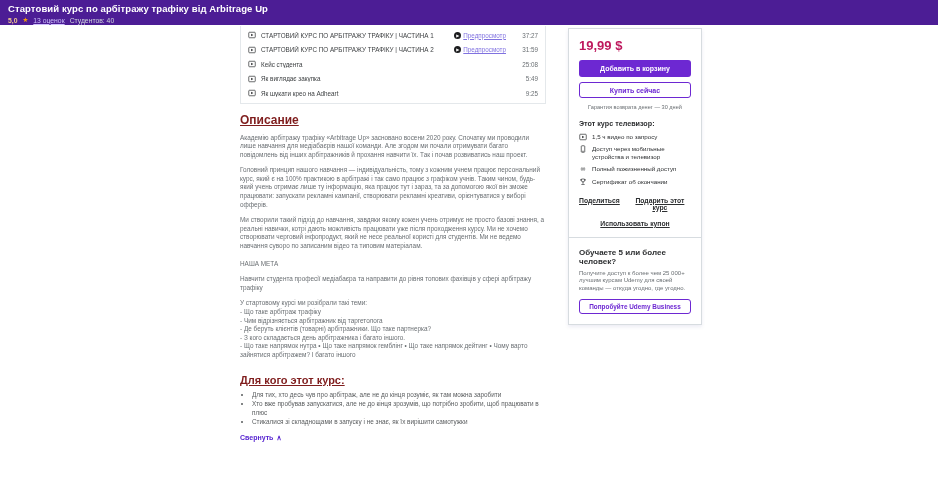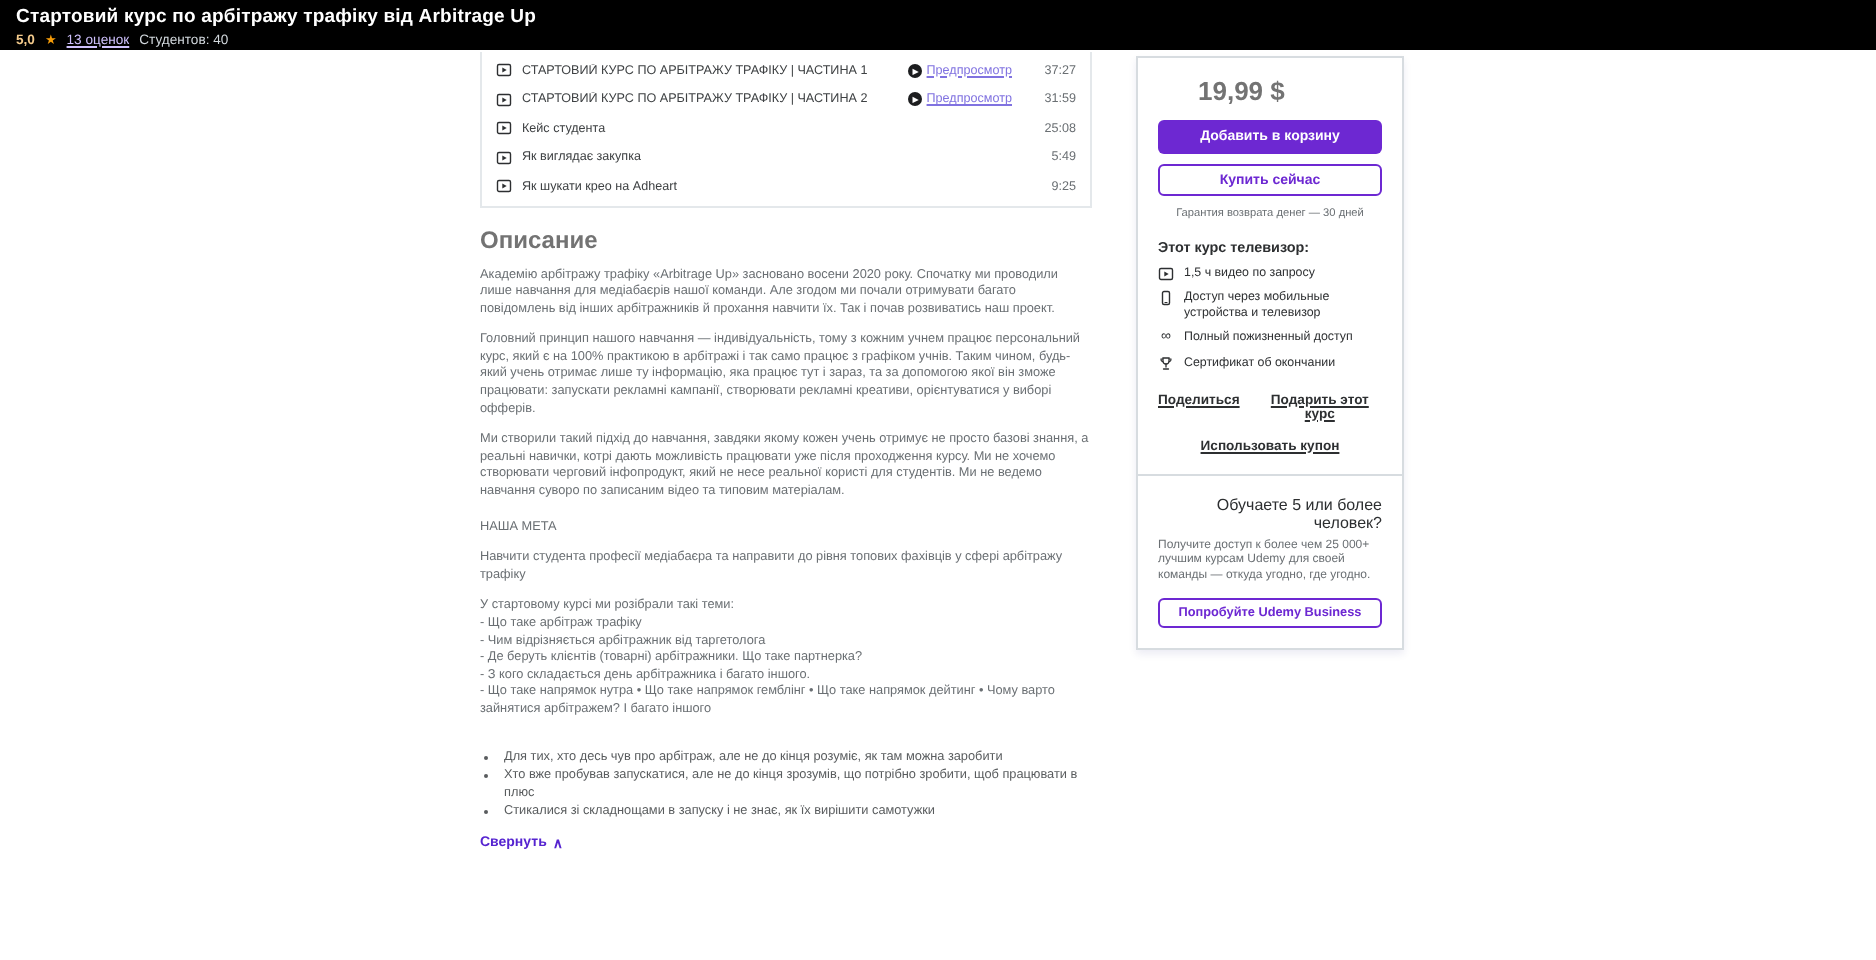--- a/index.html
+++ b/index.html
@@ -7,21 +7,21 @@
   body {
     font-family: "Liberation Sans", sans-serif;
     background: #fff;
     color: #2d2f31;
     position: relative;
     overflow: hidden;
   }
   
   .top-header {
     position: absolute; top: 0; left: 0; width: 938px; height: 25px;
-    background: #000000; color: #fff; padding: 3px 8px; z-index: 5;
+    background: #4c1d95; color: #fff; padding: 3px 8px; z-index: 5;
   }
   .top-header .title { font-size: 9.5px; font-weight: bold; letter-spacing: .1px; }
   .meta-row { display: flex; align-items: center; gap: 5px; margin-top: 2px; font-size: 6.8px; }
   .rating-num { color: #f3ca8c; font-weight: bold; }
   .star { color: #f69c08; font-size: 6.5px; }
   .ratings-link { color: #cec0fc; text-decoration: underline; cursor: pointer; }
   .students { color: #d1d7dc; }
   
   .main-col { position: absolute; left: 240px; top: 26px; width: 306px; }
   .curriculum { border: 1px solid #e4e8eb; border-top: none; background: #fff; padding: 2px 7px; }
@@ -31,53 +31,53 @@
   .lec-title { flex: 1; white-space: nowrap; overflow: hidden; }
   .preview-badge {
     width: 7px; height: 7px; border-radius: 50%; background: #1c1d1f; color: #fff;
     font-size: 4px; display: inline-flex; align-items: center; justify-content: center;
     margin-right: 2px; flex: none;
   }
   .preview-link { color: #8072e0; text-decoration: underline; cursor: pointer; white-space: nowrap; }
   .lec-dur { width: 26px; text-align: right; color: #6a6f73; margin-left: 6px; flex: none; }
   .section { margin-top: 9px; }
   .h-small { font-size: 10px; font-weight: bold; color: #2d2f31; }
-  .h-mid   { font-size: 12px; font-weight: bold; color: #737373; }
+  .h-mid   { font-size: 12px; font-weight: bold; color: #7f1d1d; text-decoration: underline; }
   ul.dots { list-style: disc; margin: 4px 0 0 12px; }
   ul.dots li { font-size: 6.4px; color: #595c5e; line-height: 9px; }
   .desc p { font-size: 6.4px; color: #6a6f73; line-height: 8.6px; margin-top: 7px; }
   .desc .caps { margin-top: 9px; }
   .topic-line { font-size: 6.4px; color: #6a6f73; line-height: 8.6px; }
   .topics { margin-top: 7px; }
   .collapse-link {
     margin-top: 8px; font-size: 7px; font-weight: bold; color: #5624d0; cursor: pointer;
     display: inline-flex; align-items: center; gap: 3px;
   }
   
   .side-card {
     position: absolute; left: 568px; top: 28px; width: 134px;
     background: #fff; border: 1px solid #d7dce0;
     box-shadow: 0 2px 4px rgba(6,17,118,.08);
     padding: 9px 10px 10px;
   }
-  .price { font-size: 13px; font-weight: bold; color: #737373; margin-left: 20px; }
+  .price { font-size: 13px; font-weight: bold; color: #be185d; }
   .btn { display: block; width: 100%; border-radius: 3px; font-family: inherit;
          font-weight: bold; font-size: 7px; cursor: pointer; text-align: center; }
   .btn-primary { background: #6d28d2; color: #fff; border: none; height: 17px; margin-top: 7px; }
   .btn-outline { background: #fff; color: #6d28d2; border: 1px solid #6d28d2; height: 16px; margin-top: 5px; }
   .guarantee { font-size: 5.6px; color: #6a6f73; text-align: center; margin-top: 6px; }
   .includes-title { font-size: 7.2px; font-weight: bold; margin-top: 9px; }
   .inc-item { display: flex; gap: 5px; margin-top: 4.5px; font-size: 6.2px; color: #2d2f31; line-height: 7.8px; }
   .inc-icon { width: 8px; flex: none; color: #2d2f31; text-align: center; font-size: 7px; line-height: 8px; }
   .inc-icon svg { display: block; width: 8px; height: 8px; }
   .share-row { display: flex; justify-content: center; gap: 9px; margin-top: 11px; }
   .ulink { font-size: 6.8px; font-weight: bold; color: #2d2f31; text-decoration: underline; cursor: pointer; text-align: center; }
   .coupon { display: block; margin: 9px auto 0; }
   .divider { border-top: 1px solid #d7dce0; margin: 10px -10px; }
-  .team-title { font-size: 8px; font-weight: normal; color: #2d2f31; text-align: right; }
+  .team-title { font-size: 8px; font-weight: bold; color: #2d2f31; }
   .team-text { font-size: 6px; color: #6a6f73; line-height: 7.6px; margin-top: 4px; }
   .btn-team { height: 15px; font-size: 6.4px; margin-top: 7px; }
 </style>
 </head>
 <body>
 
 <div class="top-header">
   <div class="title">Стартовий курс по арбітражу трафіку від Arbitrage Up</div>
   <div class="meta-row">
     <span class="rating-num">5,0</span>
@@ -167,20 +167,21 @@
       <div class="topic-line">- Що таке арбітраж трафіку</div>
       <div class="topic-line">- Чим відрізняється арбітражник від таргетолога</div>
       <div class="topic-line">- Де беруть клієнтів (товарні) арбітражники. Що таке партнерка?</div>
       <div class="topic-line">- З кого складається день арбітражника і багато іншого.</div>
       <div class="topic-line">- Що таке напрямок нутра • Що таке напрямок гемблінг • Що таке напрямок дейтинг • Чому варто зайнятися арбітражем? І багато іншого</div>
     </div>
   </div>
 
   
   <div class="section" style="margin-top:14px">
+    <div class="h-mid" style="font-size:11px">Для кого этот курс:</div>
     <ul class="dots">
       <li>Для тих, хто десь чув про арбітраж, але не до кінця розуміє, як там можна заробити</li>
       <li>Хто вже пробував запускатися, але не до кінця зрозумів, що потрібно зробити, щоб працювати в плюс</li>
       <li>Стикалися зі складнощами в запуску і не знає, як їх вирішити самотужки</li>
     </ul>
   </div>
 
   <div class="collapse-link">
     <span>Свернуть</span>
     <span>∧</span>

